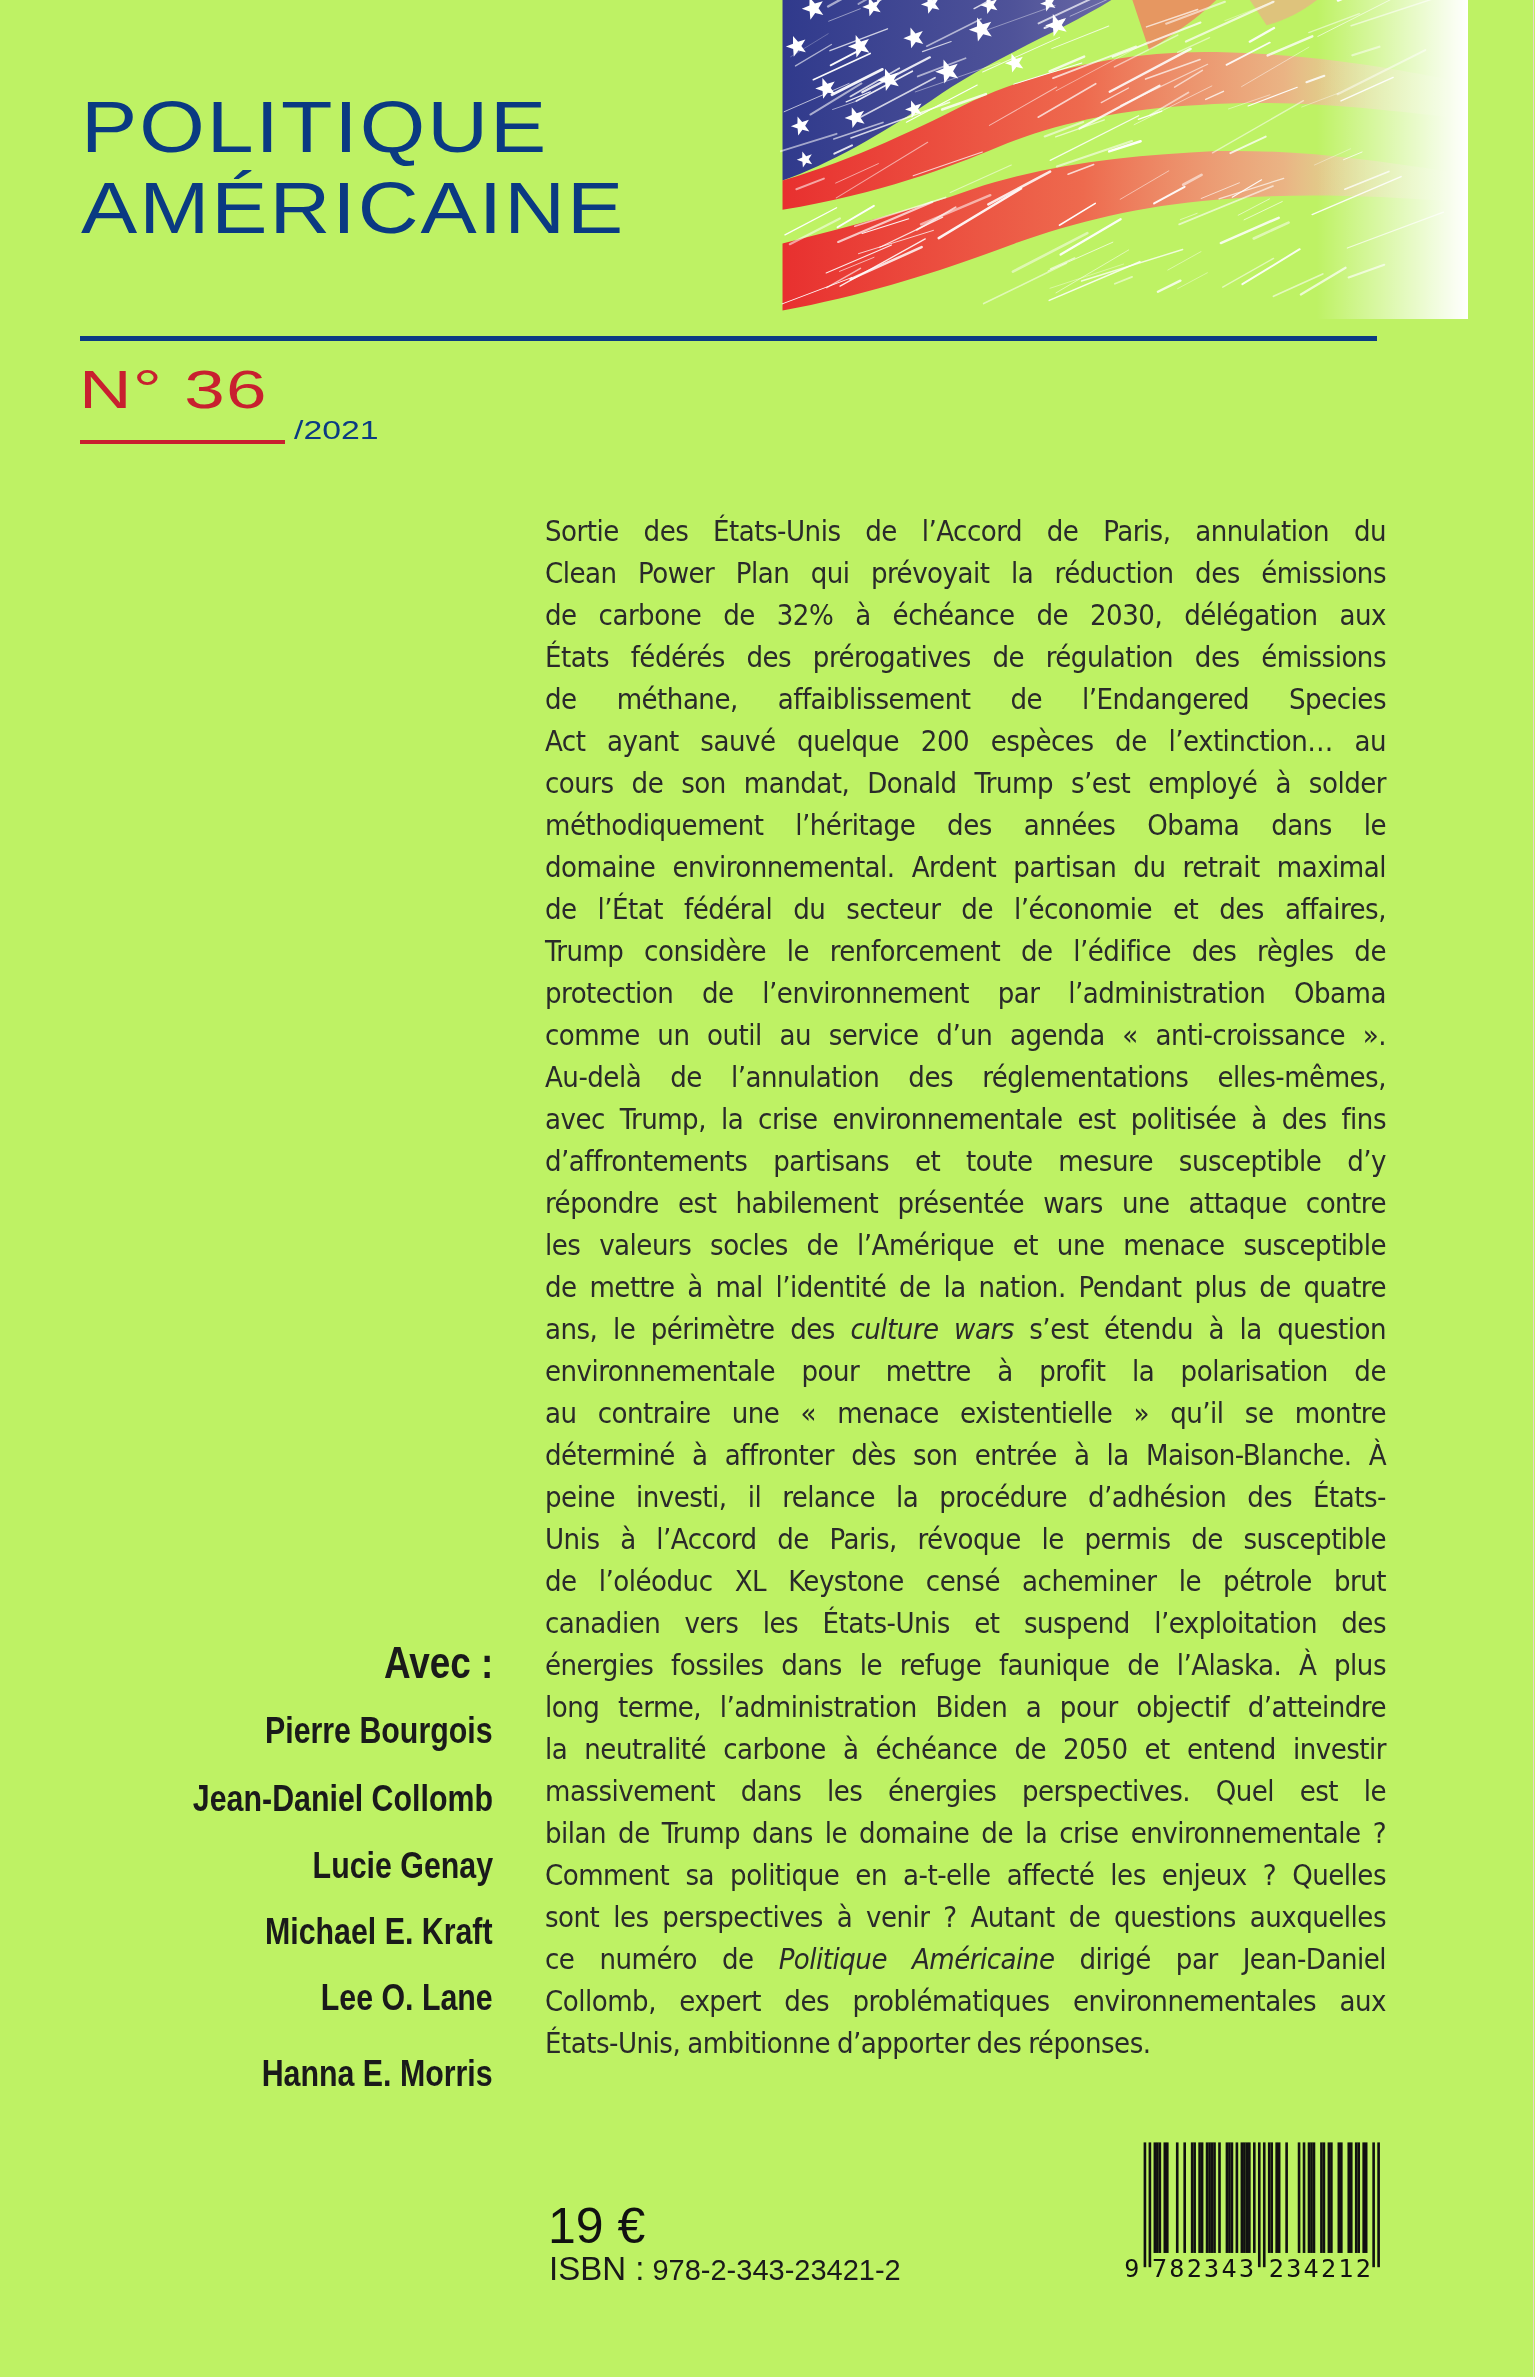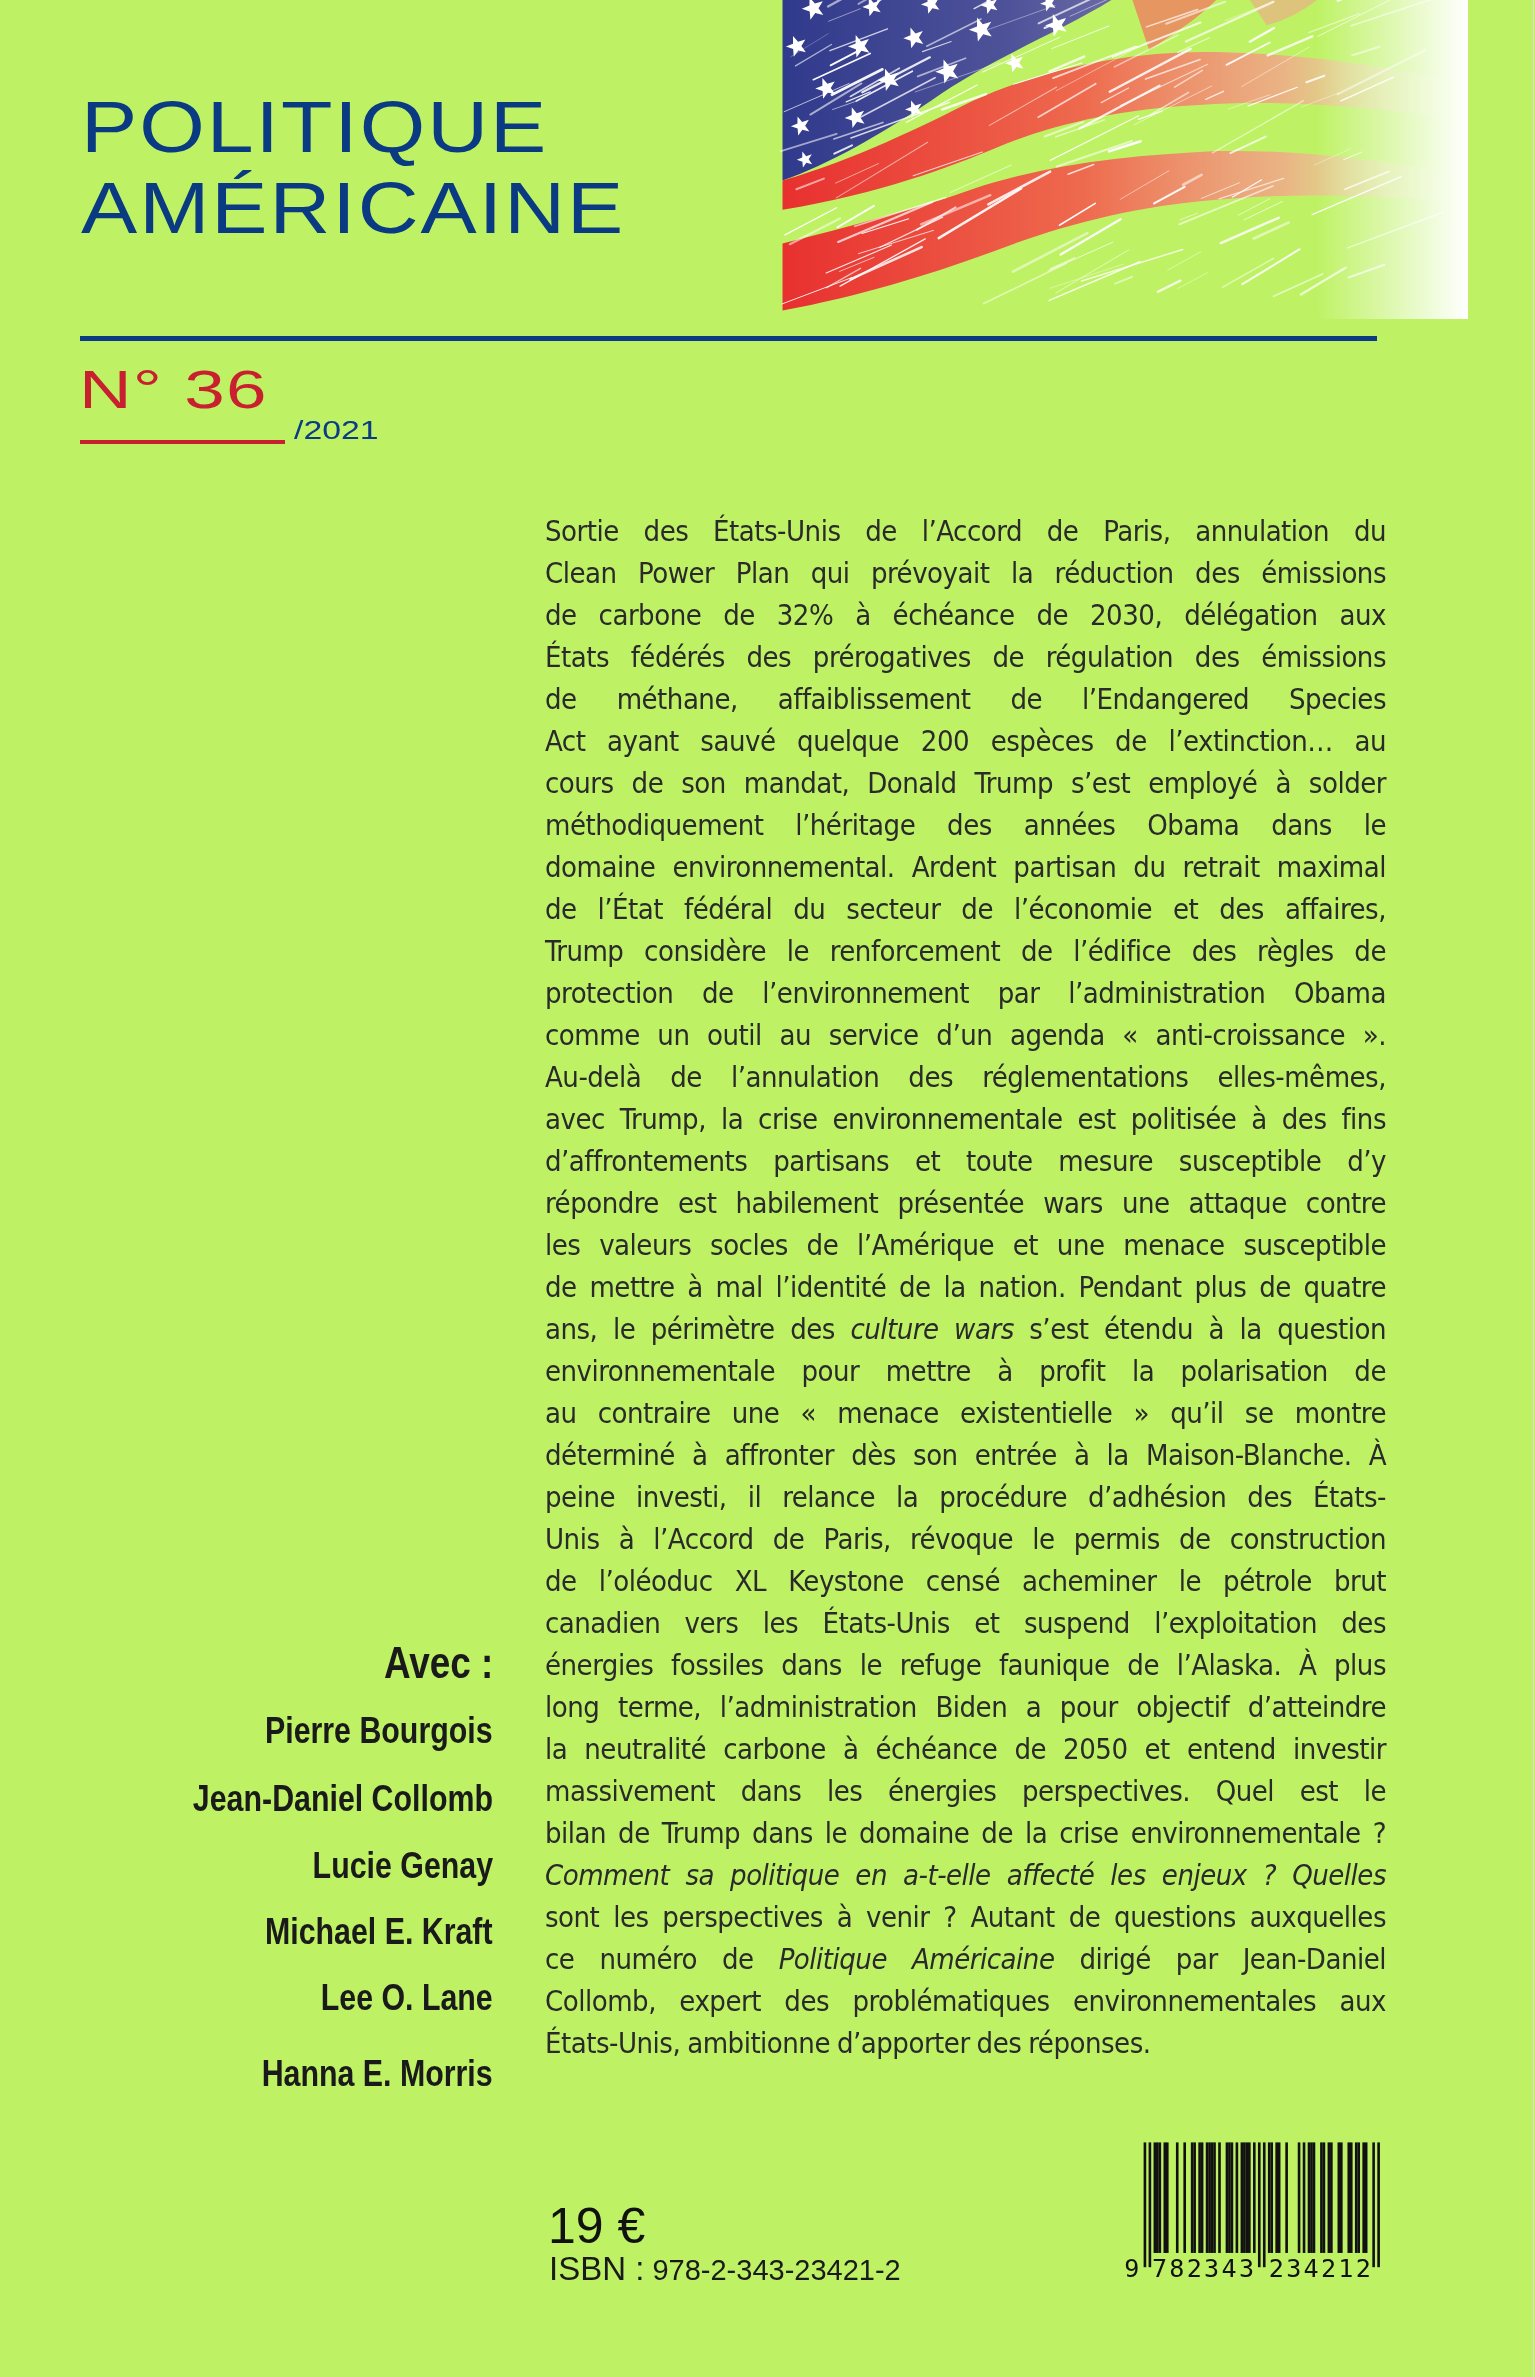--- a/index.html
+++ b/index.html
@@ -284,29 +284,29 @@
       <span class="ln"><span class="inner" style="width: 841px; white-space: normal;">avec Trump, la crise environnementale est politisée à des fins</span></span>
       <span class="ln"><span class="inner" style="width: 841px; white-space: normal;">d’affrontements partisans et toute mesure susceptible d’y</span></span>
       <span class="ln"><span class="inner" style="width: 841px; white-space: normal;">répondre est habilement présentée wars une attaque contre</span></span>
       <span class="ln"><span class="inner" style="width: 841px; white-space: normal;">les valeurs socles de l’Amérique et une menace susceptible</span></span>
       <span class="ln"><span class="inner" style="width: 841px; white-space: normal;">de mettre à mal l’identité de la nation. Pendant plus de quatre</span></span>
       <span class="ln"><span class="inner" style="width: 841px; white-space: normal;">ans, le périmètre des <em>culture wars</em> s’est étendu à la question</span></span>
       <span class="ln"><span class="inner" style="width: 841px; white-space: normal;">environnementale pour mettre à profit la polarisation de</span></span>
       <span class="ln"><span class="inner" style="width: 841px; white-space: normal;">au contraire une « menace existentielle » qu’il se montre</span></span>
       <span class="ln"><span class="inner" style="width: 841px; white-space: normal;">déterminé à affronter dès son entrée à la Maison-Blanche. À</span></span>
       <span class="ln"><span class="inner" style="width: 841px; white-space: normal;">peine investi, il relance la procédure d’adhésion des États-</span></span>
-      <span class="ln"><span class="inner" style="width: 841px; white-space: normal;">Unis à l’Accord de Paris, révoque le permis de construction</span></span>
+      <span class="ln"><span class="inner" style="width: 841px; white-space: normal;">Unis à l’Accord de Paris, révoque le permis de susceptible</span></span>
       <span class="ln"><span class="inner" style="width: 841px; white-space: normal;">de l’oléoduc XL Keystone censé acheminer le pétrole brut</span></span>
       <span class="ln"><span class="inner" style="width: 841px; white-space: normal;">canadien vers les États-Unis et suspend l’exploitation des</span></span>
       <span class="ln"><span class="inner" style="width: 841px; white-space: normal;">énergies fossiles dans le refuge faunique de l’Alaska. À plus</span></span>
       <span class="ln"><span class="inner" style="width: 841px; white-space: normal;">long terme, l’administration Biden a pour objectif d’atteindre</span></span>
       <span class="ln"><span class="inner" style="width: 841px; white-space: normal;">la neutralité carbone à échéance de 2050 et entend investir</span></span>
       <span class="ln"><span class="inner" style="width: 841px; white-space: normal;">massivement dans les énergies perspectives. Quel est le</span></span>
       <span class="ln"><span class="inner" style="width: 841px; white-space: normal;">bilan de Trump dans le domaine de la crise environnementale ?</span></span>
-      <span class="ln"><span class="inner" style="width: 841px; white-space: normal; font-style: italic;">Comment sa politique en a-t-elle affecté les enjeux ? Quelles</span></span>
+      <span class="ln"><span class="inner" style="width: 841px; white-space: normal;">Comment sa politique en a-t-elle affecté les enjeux ? Quelles</span></span>
       <span class="ln"><span class="inner" style="width: 841px; white-space: normal;">sont les perspectives à venir ? Autant de questions auxquelles</span></span>
       <span class="ln"><span class="inner" style="width: 841px; white-space: normal;">ce numéro de <em>Politique Américaine</em> dirigé par Jean-Daniel</span></span>
       <span class="ln"><span class="inner" style="width: 841px; white-space: normal;">Collomb, expert des problématiques environnementales aux</span></span>
       <span class="ln last"><span class="inner" style="width: 841px; white-space: normal;">États-Unis, ambitionne d’apporter des réponses.</span></span>
     </div>
 
   <div class="contributors">
     <div class="contrib-heading">Avec :</div>
     <div class="contrib-name" style="top:1710px">Pierre Bourgois</div>
     <div class="contrib-name" style="top:1778px">Jean-Daniel Collomb</div>

